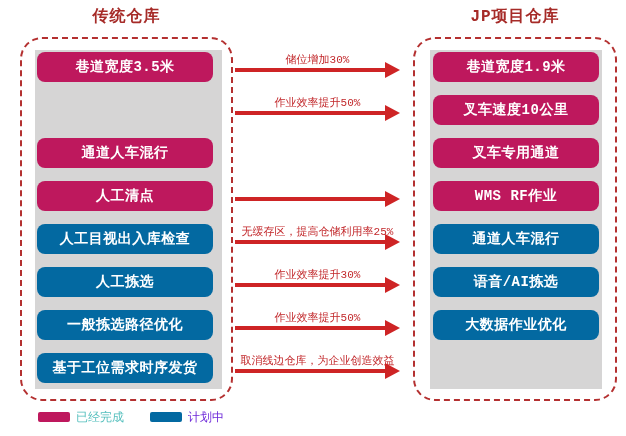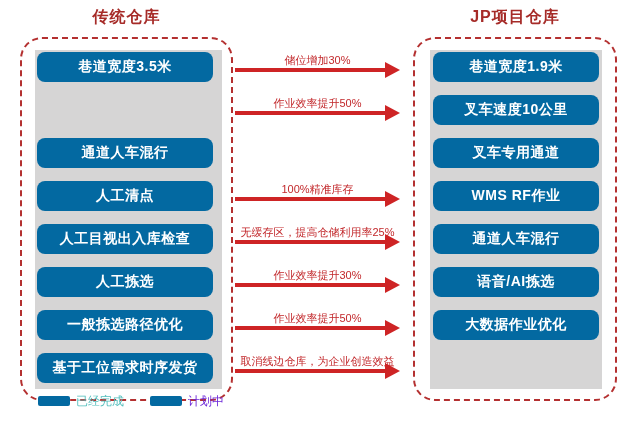--- a/index.html
+++ b/index.html
@@ -1,18 +1,18 @@
 <!DOCTYPE html>
 <html><head>
 <meta charset="utf-8">
 <style>
   html,body{margin:0;padding:0;background:#ffffff;}
   #stage{
     position:relative;width:626px;height:436px;background:#ffffff;overflow:hidden;
-    font-family:Liberation Sans, sans-serif;
+    font-family:Liberation Mono, monospace;
   }
   .col-title{
     position:absolute;top:6px;height:22px;line-height:22px;text-align:center;
     font-size:16px;font-weight:bold;color:#A62B28;letter-spacing:1px;
   }
   #left-title{left:20px;width:213px;}
   #right-title{left:413px;width:204px;}
   .dash-box{
     position:absolute;top:37px;height:364px;border:2px dashed #B43030;border-radius:22px;
     box-sizing:border-box;background:transparent;
@@ -23,33 +23,33 @@
     position:absolute;top:50px;height:339px;background:#D6D5D5;
   }
   #left-panel{left:35px;width:187px;}
   #right-panel{left:430px;width:172px;}
   .pill{
     position:absolute;height:30px;border-radius:8px;color:#ffffff;font-size:14px;font-weight:bold;
     display:flex;align-items:center;justify-content:center;white-space:nowrap;letter-spacing:0.5px;
   }
   .lbtn{left:37px;width:176px;}
   .rbtn{left:433px;width:166px;}
-  .teal{background:#0369a1;}
+  .teal{background:#be185d;}
   .blue{background:#0369a1;}
   .arrow{position:absolute;left:235px;width:165px;height:30px;}
   .arrow-label{
     position:absolute;top:1px;left:0;width:100%;text-align:center;font-size:11px;line-height:14px;
     color:#C2282B;white-space:nowrap;
   }
   .arrow-line{position:absolute;top:16px;left:0;width:151px;height:4px;background:#CE2425;}
   .arrow-head{
     position:absolute;top:10px;left:150px;width:0;height:0;
     border-left:15px solid #CE2425;border-top:8px solid transparent;border-bottom:8px solid transparent;
   }
-  #legend{position:absolute;left:38px;top:394px;height:14px;display:flex;align-items:center;}
+  #legend{position:absolute;left:38px;top:410px;height:14px;display:flex;align-items:center;}
   .swatch{width:32px;height:10px;border-radius:2px;display:inline-block;}
   .legend-label{font-size:12px;margin-left:6px;white-space:nowrap;}
   #legend-label-done{color:#54BFBD;margin-right:26px;}
   #legend-label-plan{color:#6d28d9;}
 </style>
 </head>
 <body>
 
 <div id="stage">
 
@@ -75,21 +75,20 @@
     <span class="arrow-line"></span>
     <span class="arrow-head"></span>
   </div>
   <div class="pill rbtn teal" style="top:95px">叉车速度10公里</div>
 
   <div class="pill lbtn teal" style="top:138px">通道人车混行</div>
   <div class="pill rbtn teal" style="top:138px">叉车专用通道</div>
 
   <div class="pill lbtn teal" style="top:181px">人工清点</div>
   <div class="arrow" style="top:181px">
-    <span class="arrow-label">100%精准库存</span>
     <span class="arrow-line"></span>
     <span class="arrow-head"></span>
   </div>
   <div class="pill rbtn teal" style="top:181px">WMS RF作业</div>
 
   <div class="pill lbtn blue" style="top:224px">人工目视出入库检查</div>
   <div class="arrow" style="top:224px">
     <span class="arrow-label">无缓存区，提高仓储利用率25%</span>
     <span class="arrow-line"></span>
     <span class="arrow-head"></span>

